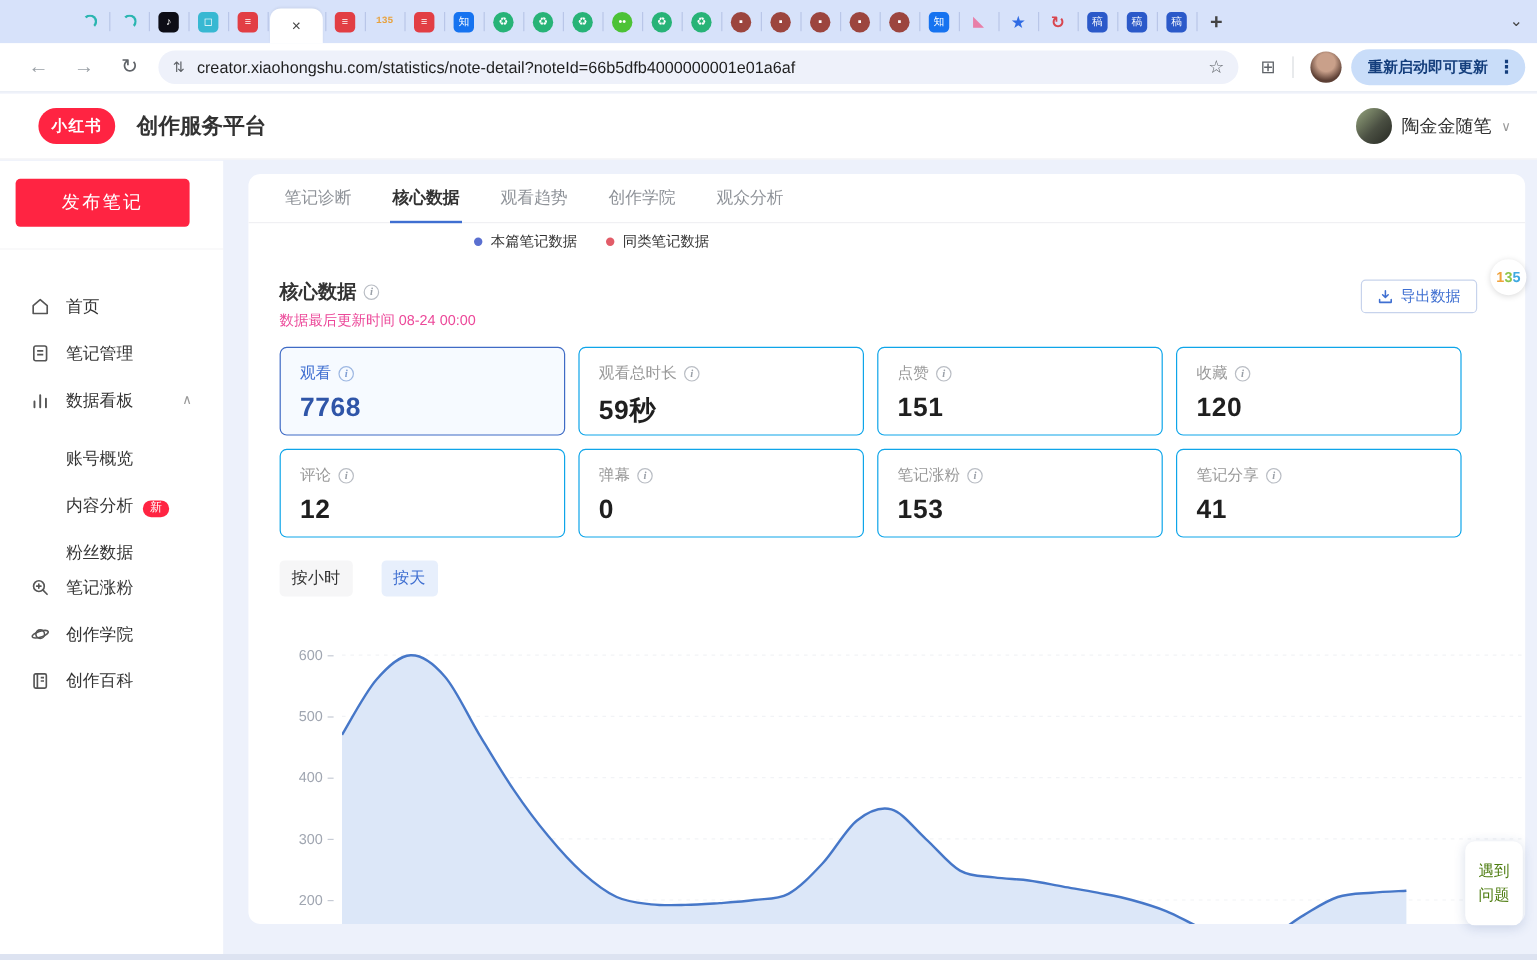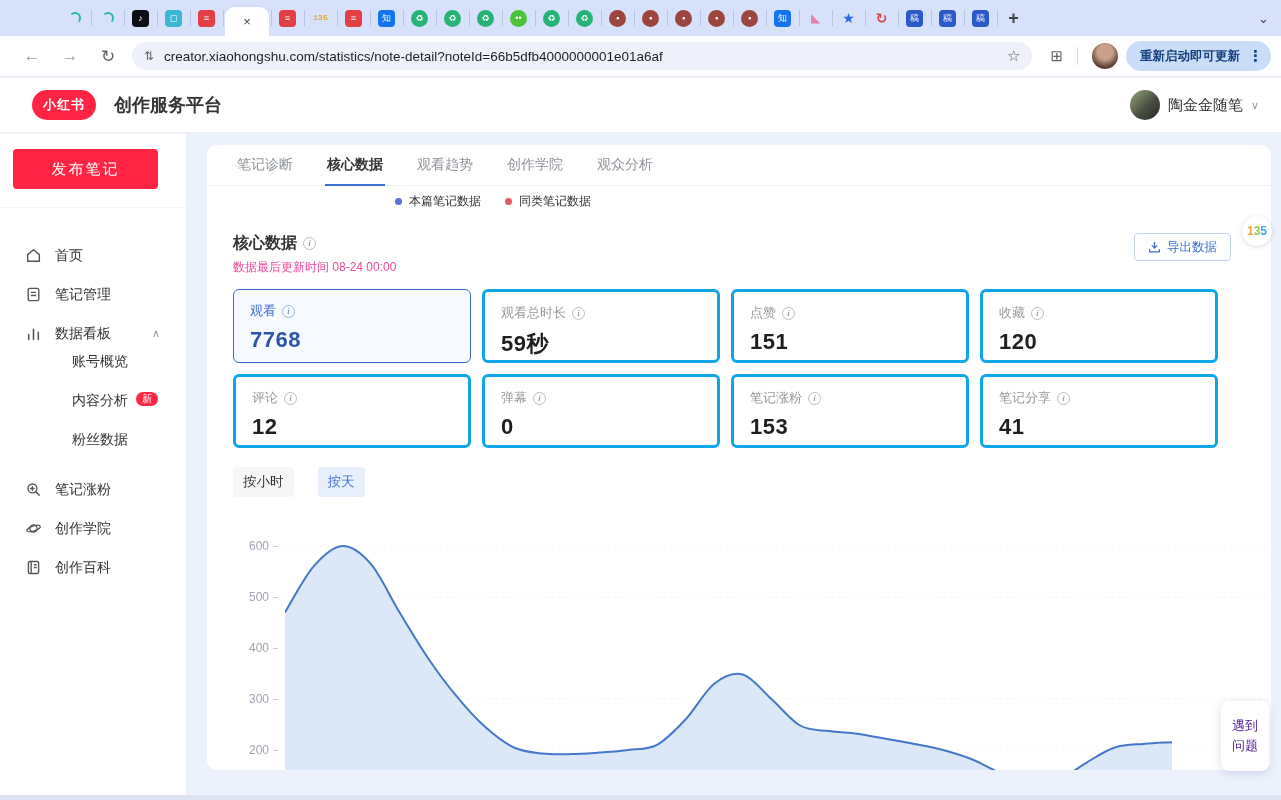--- a/index.html
+++ b/index.html
@@ -44,59 +44,59 @@
   .user-chevron { font-size:11px; color:#999; }
 
   
   .sidebar { position:absolute; top:134px; left:0; width:186px; bottom:5px; background:#fff; z-index:1; }
   .publish-btn { display:block; width:145px; height:40px; margin:15px 13px 18px; background:#ff2442; color:#fff; font-size:15px; border:none; border-radius:4px; text-align:center; line-height:40px; letter-spacing:2px; }
   .side-sep { height:1px; background:#f5f5f7; margin:0; }
   .side-list { margin-top:28px; }
   .side-item { height:39px; display:flex; align-items:center; padding-left:25px; font-size:14px; color:#333; position:relative; cursor:default; }
   .side-item .s-icon { width:17px; height:17px; margin-right:13px; display:flex; align-items:center; justify-content:center; color:#555; }
   .side-item .expand { position:absolute; right:26px; font-size:11px; color:#999; }
-  .side-sub { height:39px; display:flex; align-items:flex-start; padding-left:55px; font-size:14px; color:#333;margin-left:17px; }
+  .side-sub { height:39px; display:flex; align-items:flex-end; padding-left:55px; font-size:14px; color:#333; }
   .new-badge { background:#ff2442; color:#fff; font-size:10px; border-radius:8px; padding:2px 6px; margin-left:8px; line-height:1; }
 
   
   .main-card { position:absolute; left:207px; top:145px; width:1064px; height:625px; background:#fff; border-radius:10px; overflow:hidden; z-index:1; }
   .note-tabs { height:41px; border-bottom:1px solid #f0f0f3; display:flex; align-items:center; padding-left:28px; gap:30px; }
   .note-tab { font-size:14px; color:#8f9399; height:41px; line-height:39px; border-bottom:2px solid transparent; padding:0 2px; }
   .note-tab.active { color:#333; font-weight:bold; border-bottom-color:#3f6fd1; }
   .legend { position:absolute; left:188px; top:48px; display:flex; gap:24px; align-items:center; }
   .legend-item { display:flex; align-items:center; gap:7px; font-size:12px; color:#333; }
   .dot { width:7px; height:7px; border-radius:50%; }
 
   .section-title-row { position:absolute; left:26px; top:88px; display:flex; align-items:center; }
   .section-title { font-size:16px; font-weight:bold; color:#333; }
   .inf { width:13px; height:13px; border:1px solid #b9bdc4; border-radius:50%; color:#9aa0a8; font:italic bold 9px/11px "Liberation Serif",serif; display:inline-flex; align-items:center; justify-content:center; margin-left:6px; flex:0 0 auto; }
   .updated { position:absolute; left:26px; top:114px; font-size:12px; color:#ec4899; }
   .export-btn { position:absolute; right:40px; top:88px; height:28px; padding:0 13px; border:1px solid #c7d3ec; background:#fff; border-radius:4px; color:#3f6fd1; font-size:12.5px; display:flex; align-items:center; gap:6px; }
 
   .stats-grid { position:absolute; left:26px; top:144px; display:grid; grid-template-columns:repeat(4,238px); grid-auto-rows:74px; gap:11px; }
-  .stat-card { border:3px solid #0ea5e9; border-radius:6px; padding:12px 16px; background:#fff; }
+  .stat-card { border:1px solid #0ea5e9; border-radius:6px; padding:12px 16px; background:#fff; }
   .stat-card .lbl { font-size:13px; color:#999; display:flex; align-items:center; }
   .stat-card .val { font-size:22px; font-weight:bold; color:#1f1f1f; margin-top:7px; letter-spacing:.5px; }
   .stat-card.active { border:1.5px solid #3f6bc5; background:#f6faff; }
   .stat-card.active .lbl { color:#3f6fd1; }
   .stat-card.active .inf { border-color:#9db7e2; color:#7d9cd2; }
   .stat-card.active .val { color:#2f55a8; }
 
   .gran-toggle { position:absolute; left:26px; top:322px; display:flex; gap:24px; }
   .gran-btn { font-size:13.5px; padding:6px 10px; border-radius:4px; background:#f6f6f7; color:#333; border:none; }
   .gran-btn.on { background:#e7effc; color:#3f6fd1; }
 
   .chart-wrap { position:absolute; left:0; top:386px; width:880px; height:260px; }
   .chart-svg { position:absolute; left:78px; top:0; }
   .ytick { position:absolute; width:44px; text-align:right; font-size:12px; color:#a0a6b1; }
   .ytick::after { content:""; display:inline-block; width:5px; height:1px; background:#c6cbd5; margin-left:4px; vertical-align:3px; }
 
   
   .badge-135 { position:absolute; left:1242px; top:216px; width:30px; height:30px; background:#fff; border-radius:50%; box-shadow:0 1px 5px rgba(0,0,0,.15); display:flex; align-items:center; justify-content:center; font-size:12px; font-weight:bold; z-index:6; letter-spacing:0; }
-  .helper-widget { position:absolute; left:1221px; top:701px; width:48px; height:70px; background:#fff; border-radius:8px; box-shadow:0 2px 10px rgba(40,70,140,.18); display:flex; flex-direction:column; align-items:center; justify-content:center; gap:2px; color:#4c1d95; font-size:13px; z-index:6; }
+  .helper-widget { position:absolute; left:1221px; top:701px; width:48px; height:70px; background:#fff; border-radius:8px; box-shadow:0 2px 10px rgba(40,70,140,.18); display:flex; flex-direction:column; align-items:center; justify-content:center; gap:2px; color:#4d7c0f; font-size:13px; z-index:6; }
   .bottom-bar { position:absolute; left:0; right:0; bottom:0; height:5px; background:#dde3f1; z-index:3; }
 </style>
 </head>
 <body>
 
 <div class="stage">
 
   <div class="tabstrip">
     <div id="tab-icons" style="display:flex;align-items:center;height:36px;">
         <div class="tabslot">

